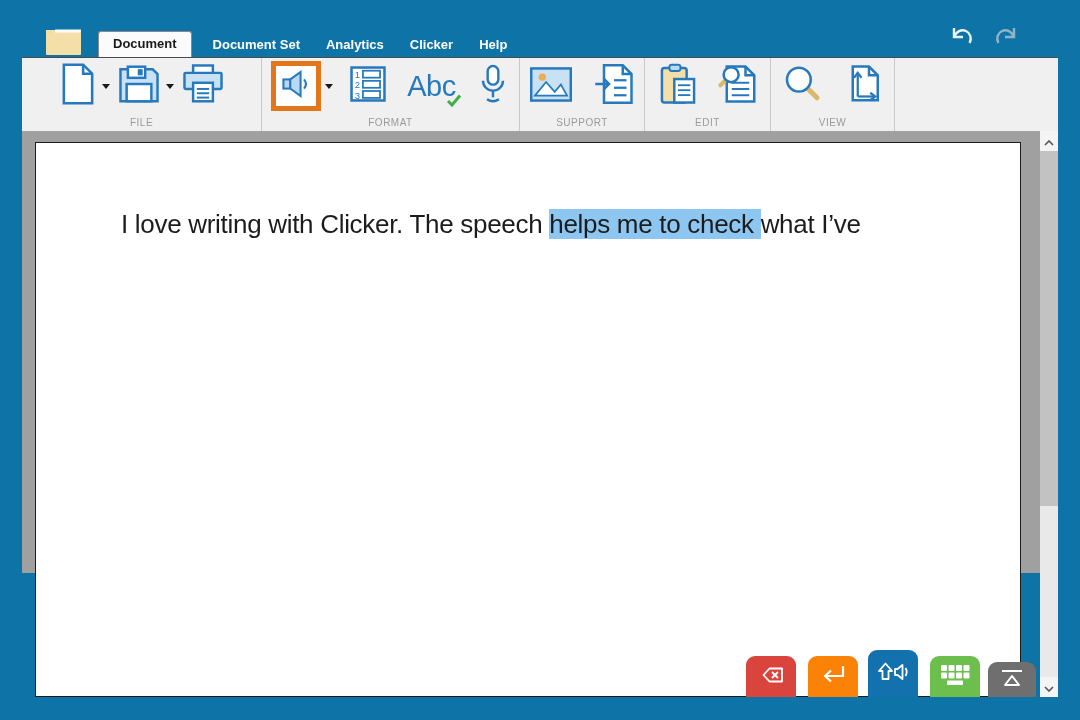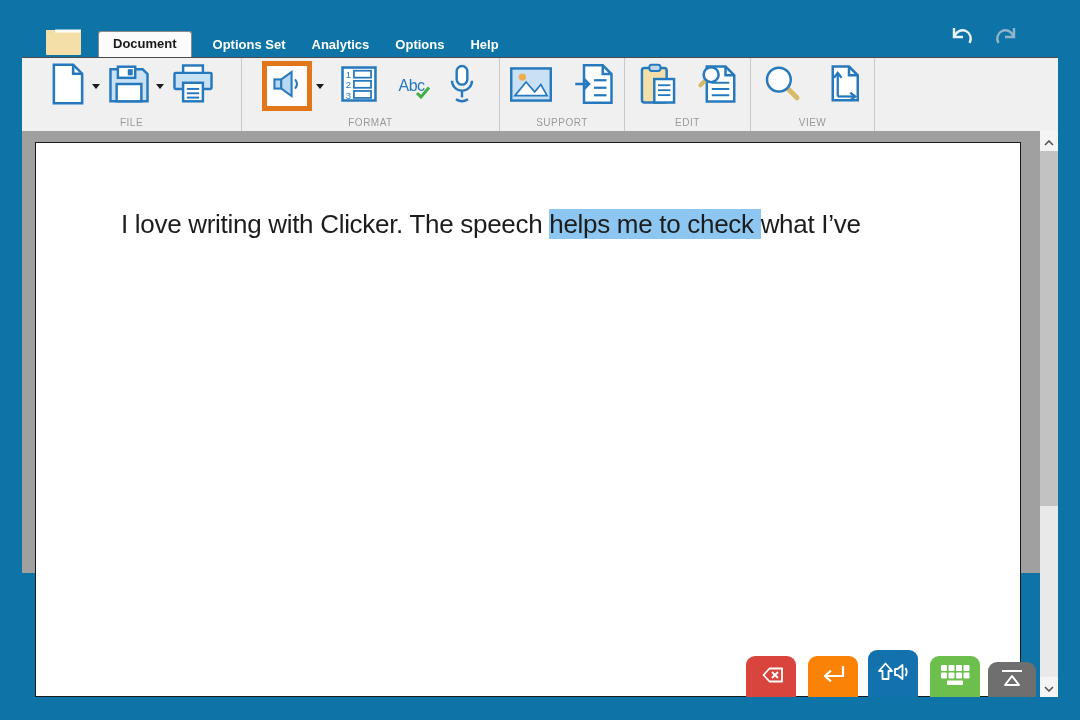--- a/index.html
+++ b/index.html
@@ -25,21 +25,21 @@
   }
   .history{position:absolute;right:58px;top:24px;display:flex;gap:16px;}
   
   .toolbar{
     position:absolute;left:22px;top:57px;width:1036px;height:74px;
     background:#f0f0f0;border-top:1px solid #4a4a4a;
     display:flex;
   }
   .group{position:relative;height:100%;border-right:1px solid #c9c9c9;}
   .group:last-child{border-right:none;}
-  .g-file{width:220px;}
+  .g-file{width:240px;}
   .g-support{width:258px;}
   .g-insert{width:125px;}
   .g-format{width:123px;}
   .g-view{width:124px;}
   .g-edit{width:126px;}
   .g-fill{flex:1;border-right:none;}
   .items{
     height:56px;display:flex;align-items:center;justify-content:center;
   }
   .glabel{
@@ -51,21 +51,21 @@
     width:0;height:0;margin:0 6px 0 4px;
     border-left:4px solid transparent;border-right:4px solid transparent;
     border-top:5px solid #1a1a1a;
   }
   .speech-box{
     width:50px;height:50px;background:#fdfdfd;
     border:5px solid #e2761b;
     display:flex;align-items:center;justify-content:center;
   }
   .abc-wrap{position:relative;margin:0 8px;}
-  .abc-text{font-size:16px;color:#2779bd;letter-spacing:-.5px;}
+  .abc-text{font-size:29px;color:#2779bd;letter-spacing:-.5px;}
   .abc-check{position:absolute;right:-4px;bottom:-6px;}
   .aa-text{font-size:28px;color:#2779bd;}
   
   .workspace{
     position:absolute;left:22px;top:131px;width:1036px;height:442px;
     background:#a0a0a0;
   }
   .page{
     position:absolute;left:13px;top:11px;width:986px;height:555px;
     background:#ffffff;border:1px solid #1a1a1a;
@@ -109,23 +109,23 @@
   <div class="titlebar">
     <span class="folder">
       <svg width="37" height="32" viewBox="0 0 37 32">
         <path d="M1 6 h13 l3 4 h-16 z" fill="#f5dfa8"></path>
         <rect x="1" y="8" width="35" height="23" rx="1" fill="#f5dfa8"></rect>
         <rect x="10" y="5.5" width="26" height="3" fill="#ffffff"></rect>
       </svg>
     </span>
     <div class="tabs">
       <div class="tab active">Document</div>
-      <div class="tab">Options Set</div>
+      <div class="tab">Document Set</div>
       <div class="tab">Analytics</div>
-      <div class="tab">Options</div>
+      <div class="tab">Clicker</div>
       <div class="tab">Help</div>
     </div>
     <div class="history">
       <span>
         <svg width="30" height="27" viewBox="0 0 30 27">
           <path d="M8 4 L8 13 L17 13" fill="none" stroke="#e9f3fa" stroke-width="2.4"></path>
           <path d="M8 13 C10 7.5 15.5 4.8 20 7 C24.5 9.2 26 14.5 23.6 19" fill="none" stroke="#e9f3fa" stroke-width="2.4"></path>
         </svg>
       </span>
       <span>

